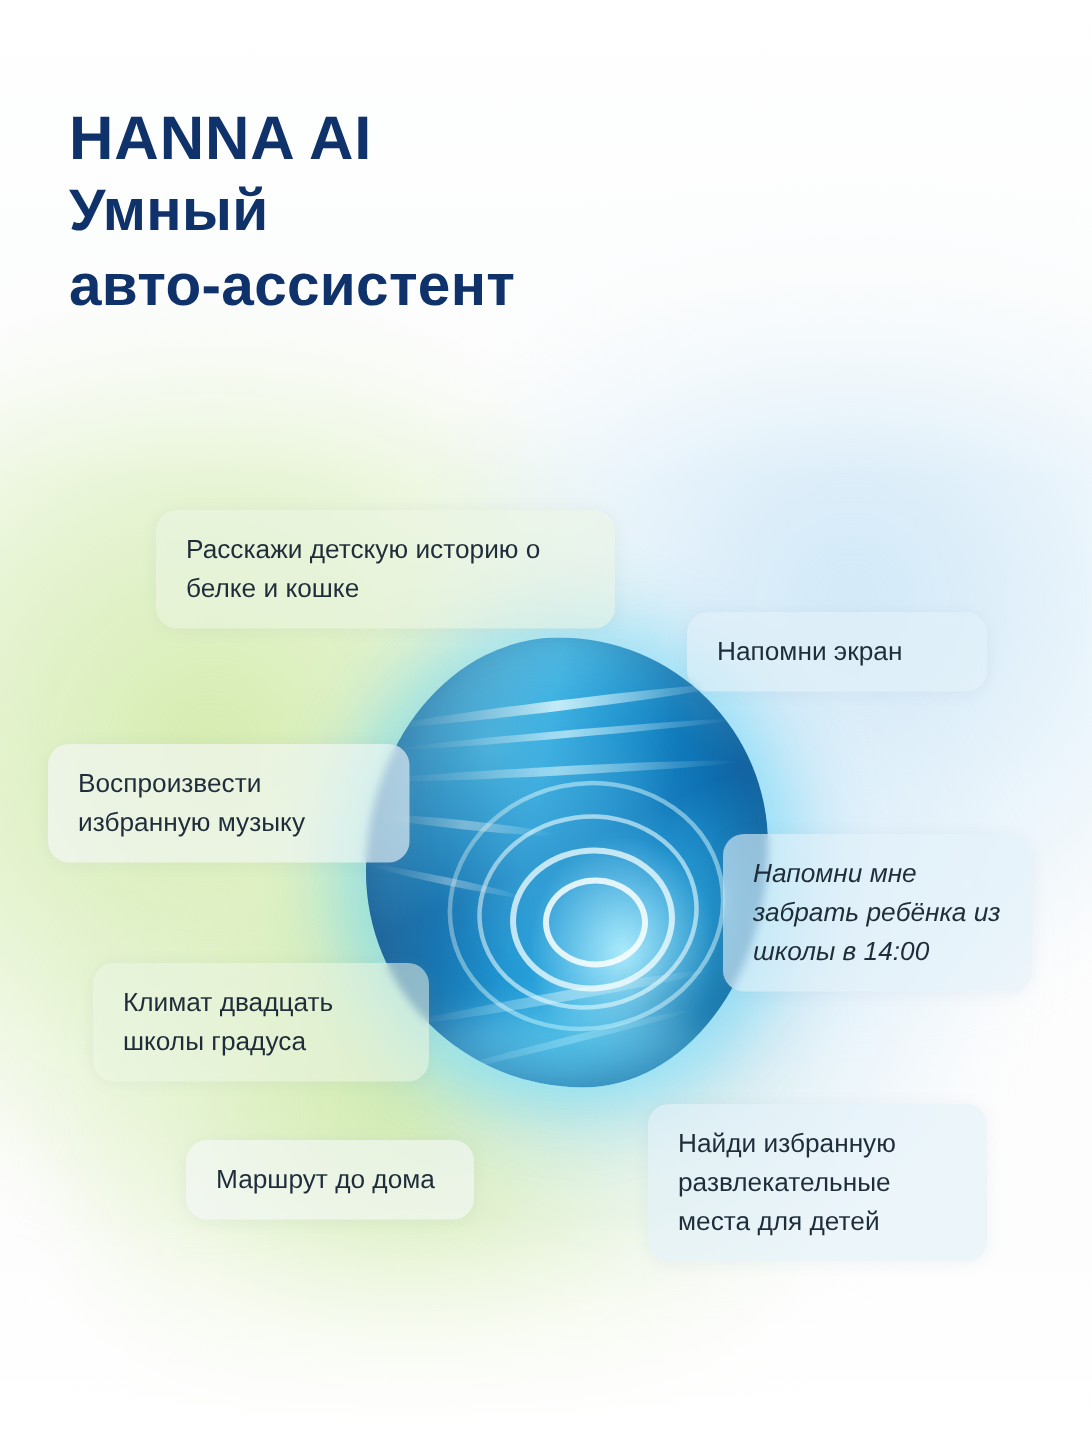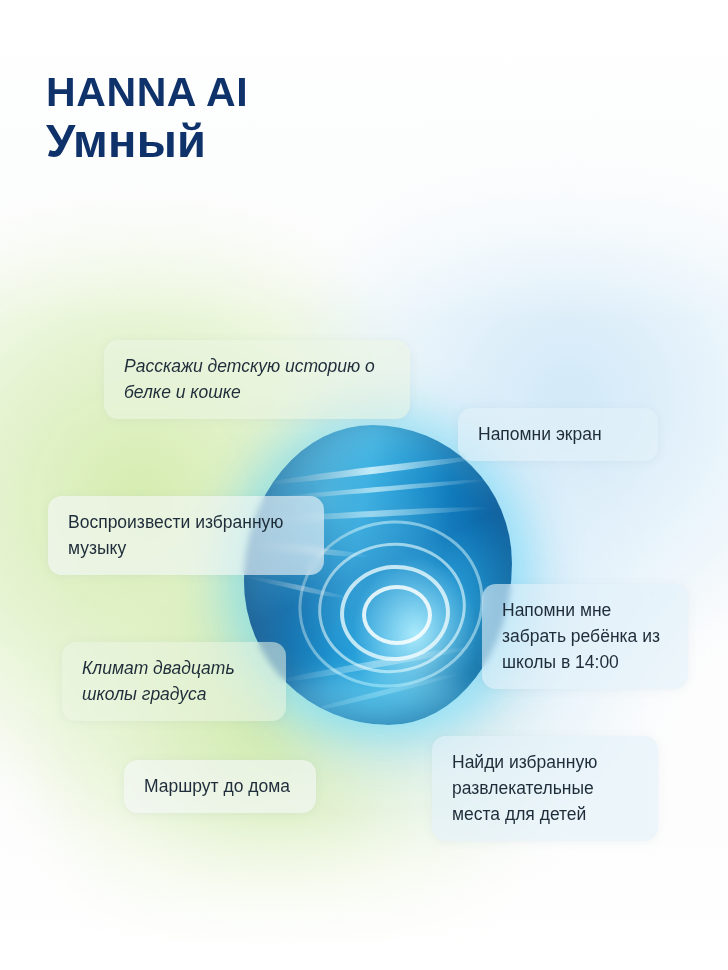--- a/index.html
+++ b/index.html
@@ -114,21 +114,21 @@
   }
   .headline .brand {
     display: block;
     font-size: 41px;
     line-height: 48px;
     letter-spacing: 0.6px;
   }
   .headline .sub1,
   .headline .sub2 {
     display: block;
-    font-size: 47px;
+    font-size: 39px;
     line-height: 50px;
   }
 
   
   .orb-wrap {
     position: absolute;
     left: 244px;
     top: 425px;
     width: 268px;
     height: 312px;
@@ -217,27 +217,27 @@
     background: rgba(255, 255, 255, 0.42);
     color: #1f2d3a;
     font-size: 17.5px;
     line-height: 26px;
     padding: 13px 20px 14px 20px;
     box-sizing: border-box;
     backdrop-filter: blur(3px);
     box-shadow: 0 1px 10px rgba(120, 150, 170, 0.10);
   }
   .bubble.tint-blue { background: rgba(226, 240, 248, 0.62); }
-  .bubble.tint-green { background: rgba(235, 244, 228, 0.55); font-style: italic; }
+  .bubble.tint-green { background: rgba(235, 244, 228, 0.55); }
   .bubble.tint-plain { background: rgba(243, 247, 248, 0.62); }
 
   #bubble-story     { left: 104px; top: 340px; width: 306px; }
   #bubble-screen    { left: 458px; top: 408px; width: 200px; }
-  #bubble-music     { left: 48px;  top: 496px; width: 276px; }
-  #bubble-remind    { left: 482px; top: 584px; width: 206px; }
+  #bubble-music     { left: 32px;  top: 496px; width: 241px; }
+  #bubble-remind    { left: 482px; top: 556px; width: 206px; font-style: italic; }
   #bubble-climate   { left: 62px;  top: 642px; width: 224px; }
   #bubble-route     { left: 124px; top: 760px; width: 192px; }
   #bubble-places    { left: 432px; top: 736px; width: 226px; }
 </style>
 </head>
 <body>
 
 <div class="poster">
 
   <div class="bg-layer">
@@ -245,20 +245,21 @@
     <div class="wash-green2"></div>
     <div class="wash-blue"></div>
     <div class="wash-blue2"></div>
     <div class="wash-top"></div>
     <div class="wash-bottom"></div>
   </div>
 
   <div class="headline">
     <span class="brand">HANNA AI</span>
     <span class="sub1">Умный</span>
+    <span class="sub2">авто-ассистент</span>
   </div>
 
   <div class="orb-wrap">
     <div class="orb-glow"></div>
     <div class="orb">
       <div class="stripe s1"></div>
       <div class="stripe s2"></div>
       <div class="stripe s3"></div>
       <div class="stripe s4"></div>
       <div class="stripe s5"></div>

